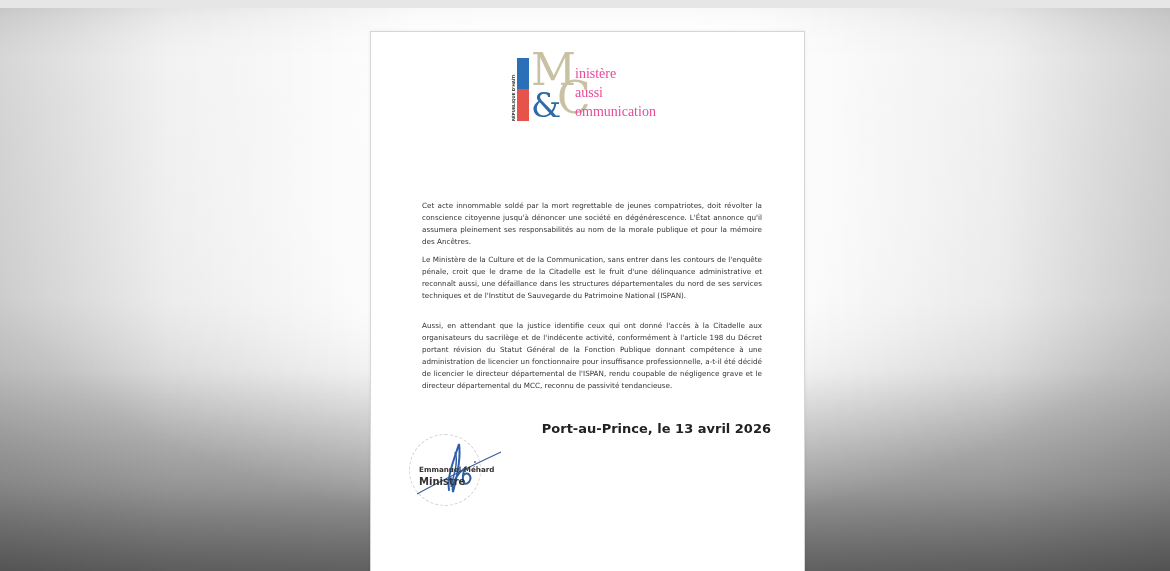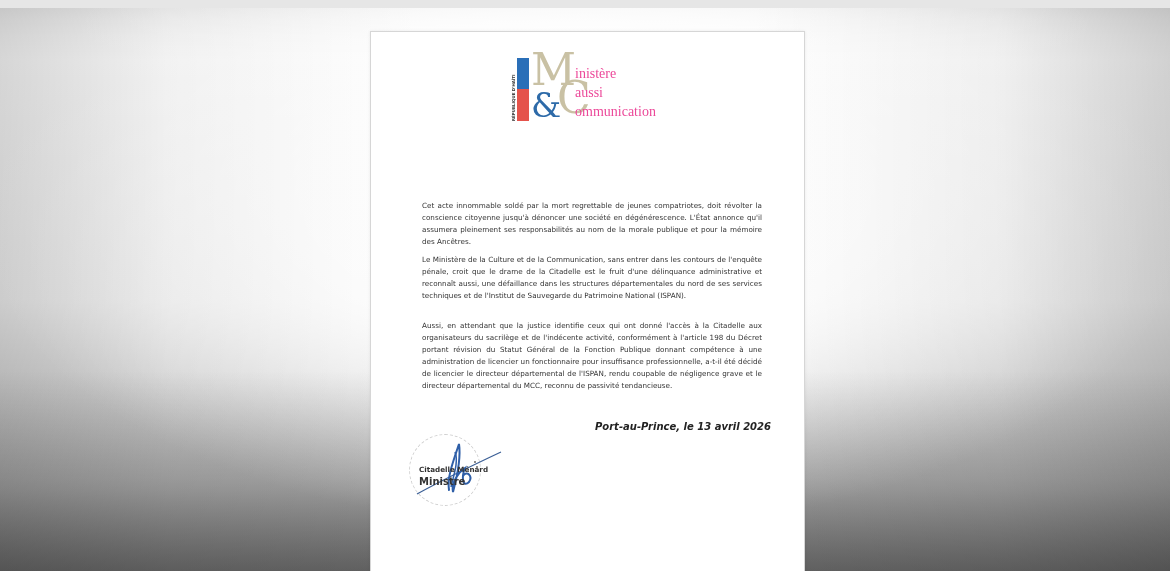--- a/index.html
+++ b/index.html
@@ -83,21 +83,21 @@
     font-family: "DejaVu Sans", sans-serif; font-size: 7.2px; line-height: 11.9px;
     color: #333; text-align: justify;
   }
   .p1 { top: 140px; }
   .p2 { top: 168px; }
   .p3 { top: 222px; }
   .p4 { top: 288px; }
 
   .place-date {
     position: absolute; right: 33px; top: 389px;
-    font-family: "DejaVu Sans", sans-serif; font-weight: bold; font-size: 10px; color: #222; font-style: italic;
+    font-family: "DejaVu Sans", sans-serif; font-weight: bold; font-size: 13px; color: #222;
   }
 
   .stamp {
     position: absolute; left: 38px; top: 402px; width: 72px; height: 72px;
     border-radius: 50%; border: 1px dashed #cfcfcf;
   }
   .signature {
     position: absolute; left: 38px; top: 400px; width: 100px; height: 80px;
   }
   .signer-name {
@@ -141,15 +141,15 @@
 
   <div class="stamp"></div>
   <svg class="signature" viewBox="0 0 100 80">
     <path d="M8 62 C 30 50, 60 35, 92 20" stroke="#3b5f96" stroke-width="1.2" fill="none"></path>
     <path d="M40 58 C 38 45, 44 30, 50 12 C 52 25, 48 45, 44 60 C 42 50, 50 40, 56 36 C 52 46, 54 56, 60 50 C 64 44, 58 38, 54 44" stroke="#2f5fa8" stroke-width="2" fill="none" stroke-linecap="round"></path>
     <path d="M46 20 C 50 30, 44 45, 42 55" stroke="#2f5fa8" stroke-width="1.5" fill="none"></path>
     <circle cx="66" cy="30" r="0.9" fill="#555"></circle>
     <circle cx="68" cy="35" r="0.9" fill="#555"></circle>
   </svg>
 
-  <div class="signer-name">Citadelle Ménard</div>
+  <div class="signer-name">Emmanuel Ménard</div>
   <div class="signer-title">Ministre</div>
 </div>
 
 </body></html>

